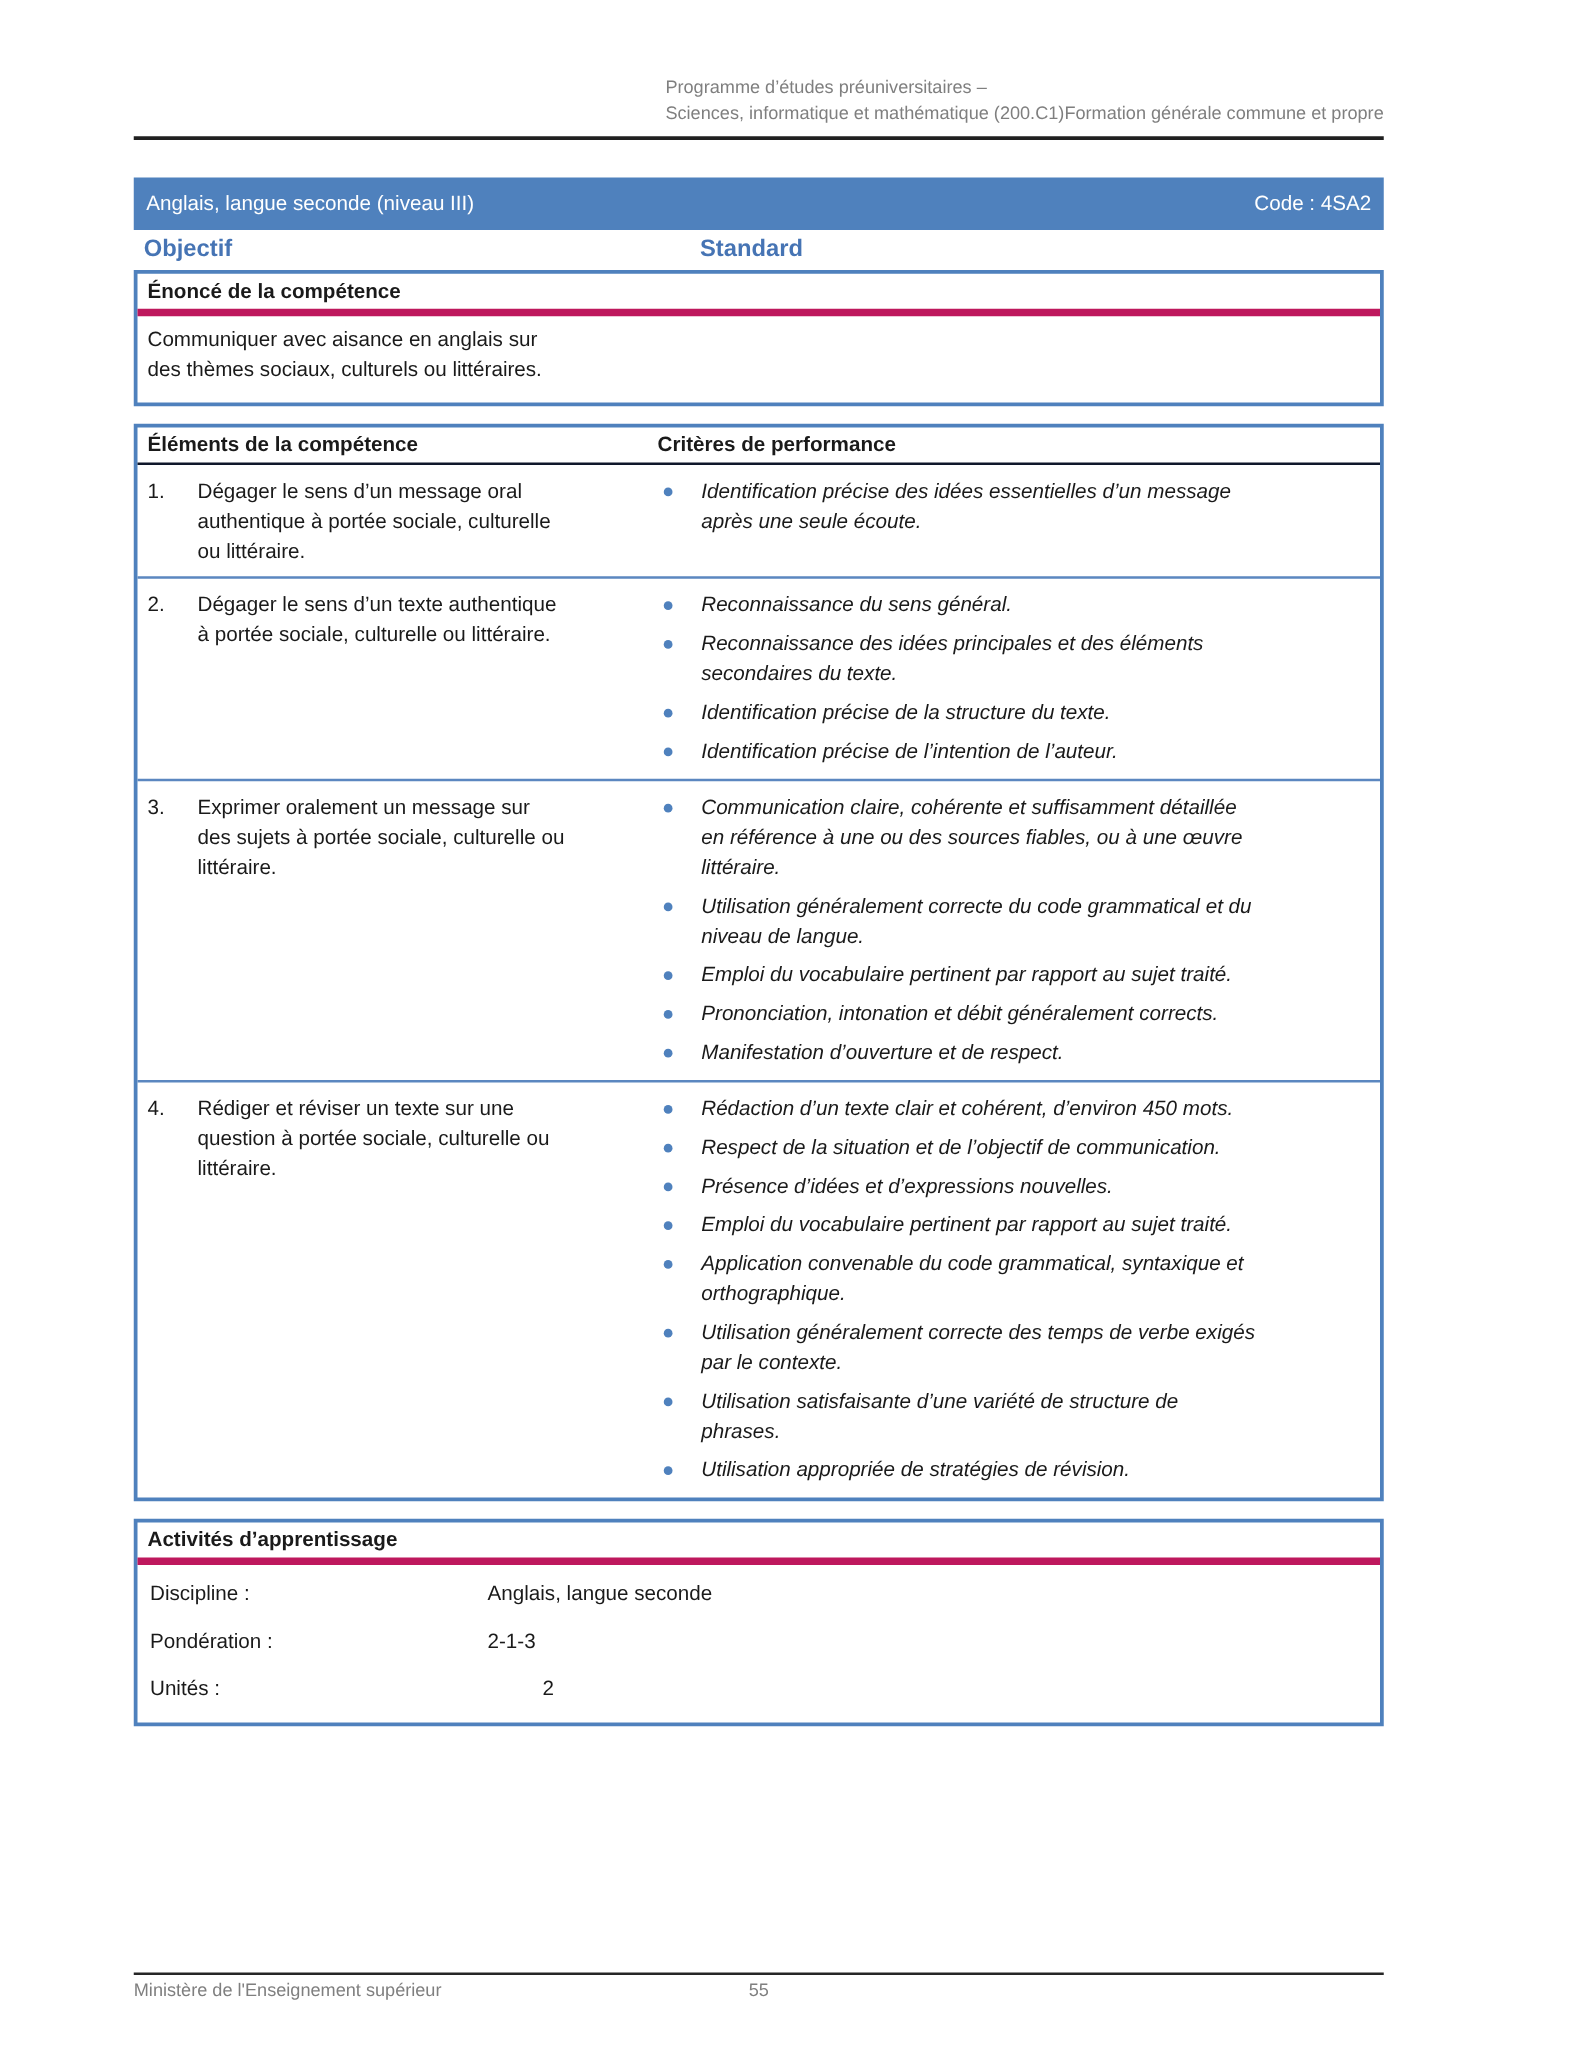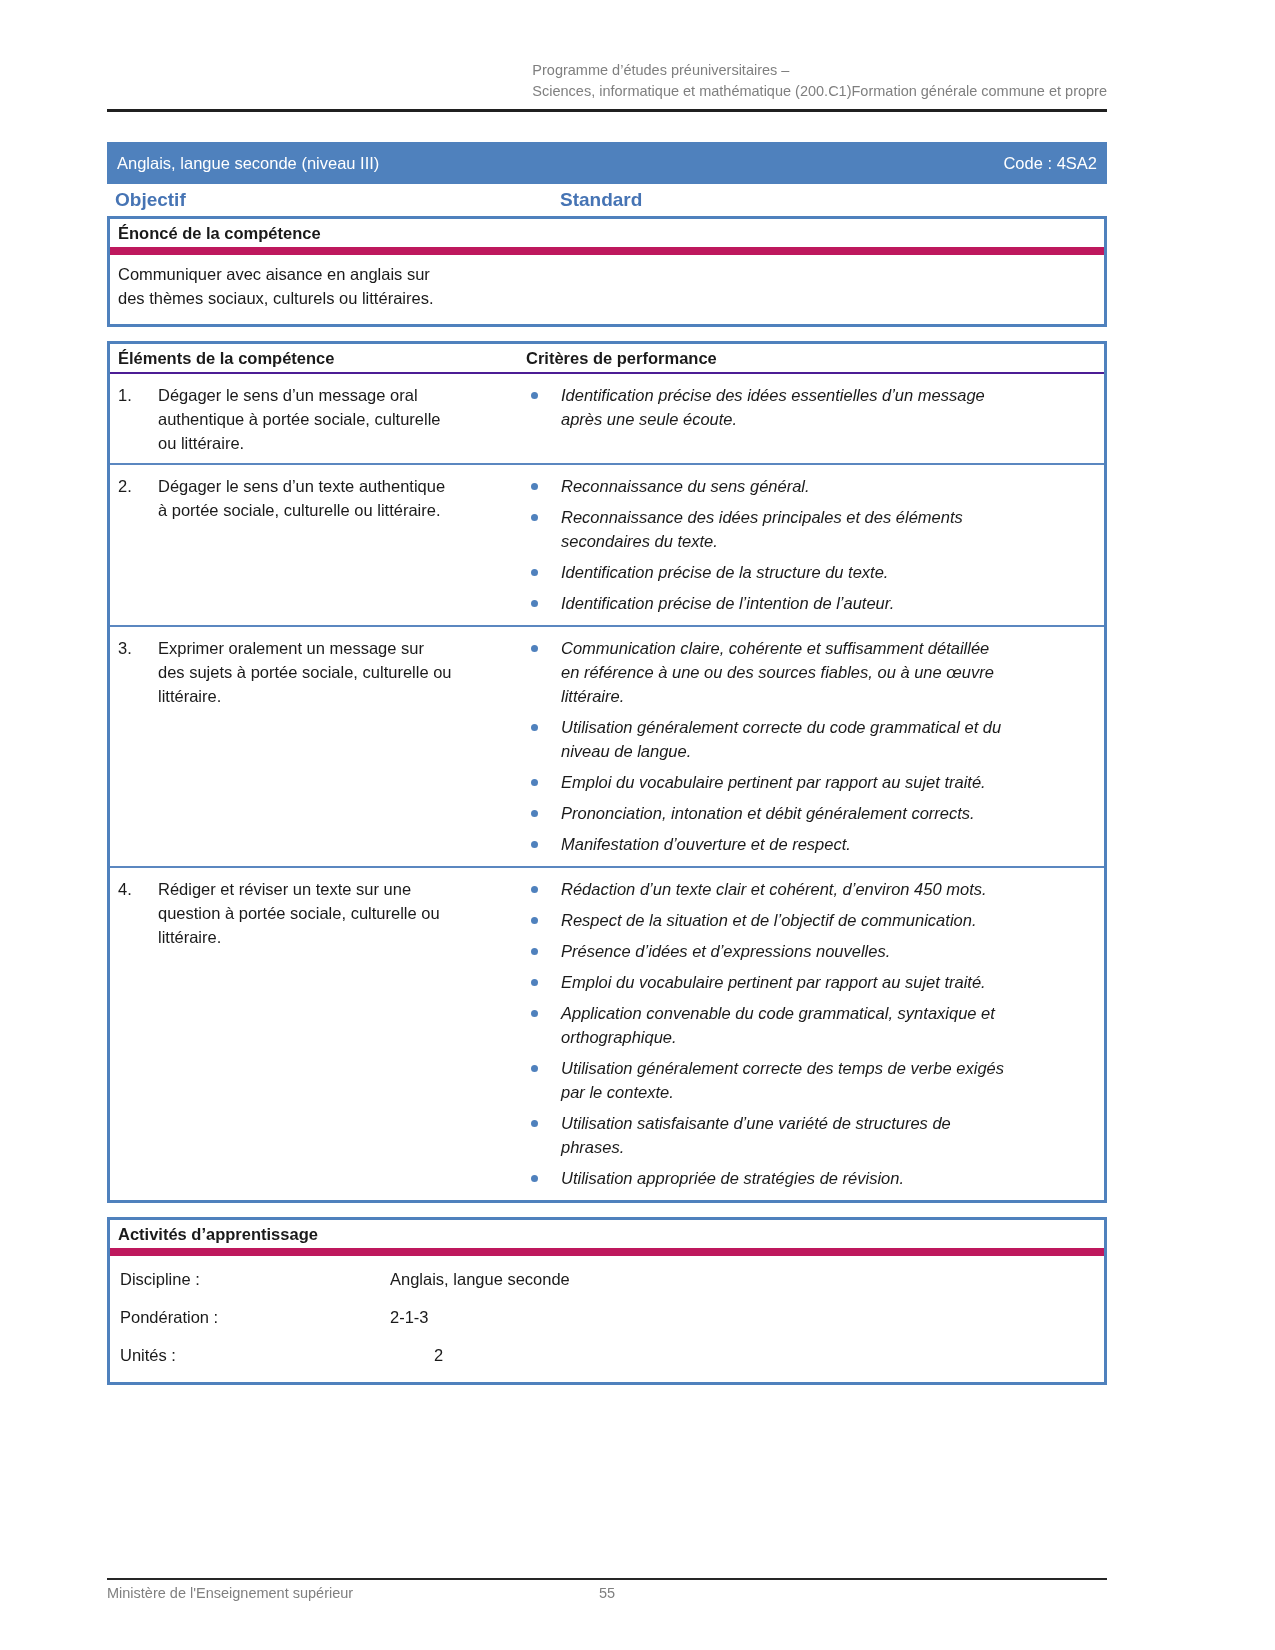--- a/index.html
+++ b/index.html
@@ -34,32 +34,32 @@
   .obj-std {
     display: grid; grid-template-columns: 408px 1fr; padding-left: 8px;
     height: 32px; align-items: center;
     color: #4674b4; font-weight: bold; font-size: 19px; gap: 37px;
   }
 
   
   .tbl { border: 3px solid #4f81bd; background: #ffffff; }
   .tbl-hd {
     font-weight: bold; font-size: 16.5px; padding: 5px 8px 4px 8px;
-    border-bottom: 8px solid #be185d;
+    border-bottom: 6px solid #be185d;
   }
   .tbl-bd { font-size: 16.5px; line-height: 24px; padding: 7px 8px 14px 8px; }
   .enonce-body { width: 430px; }
 
   .gap14 { height: 14px; }
 
   
   .comp-hd {
     display: grid; grid-template-columns: 408px 1fr; padding: 5px 8px 4px 8px;
     font-weight: bold; font-size: 16.5px;
-    border-bottom: 2px solid #4c1d95;
+    border-bottom: 2px solid #0f172a;
   }
   .comp-row {
     display: grid; grid-template-columns: 40px 368px 1fr;
     padding: 9px 8px 8px 8px; font-size: 16.5px; line-height: 24px;
   }
   .comp-row + .comp-row { border-top: 2px solid #5b87c0; }
   .comp-row .num { }
   .comp-row .elem { }
   ul.crit { list-style: none; font-style: italic; }
   ul.crit li { position: relative; padding-left: 35px; margin-bottom: 7px; }
@@ -172,21 +172,21 @@
 littéraire.</div>
             <ul class="crit">
               <li class="pre">Rédaction d’un texte clair et cohérent, d’environ 450 mots.</li>
               <li class="pre">Respect de la situation et de l’objectif de communication.</li>
               <li class="pre">Présence d’idées et d’expressions nouvelles.</li>
               <li class="pre">Emploi du vocabulaire pertinent par rapport au sujet traité.</li>
               <li class="pre">Application convenable du code grammatical, syntaxique et
 orthographique.</li>
               <li class="pre">Utilisation généralement correcte des temps de verbe exigés
 par le contexte.</li>
-              <li class="pre">Utilisation satisfaisante d’une variété de structures de
+              <li class="pre">Utilisation satisfaisante d’une variété de structure de
 phrases.</li>
               <li class="pre">Utilisation appropriée de stratégies de révision.</li>
             </ul>
           </div>
         </div>
     </section>
 
     <div class="gap14"></div>
 
     <section class="tbl">

